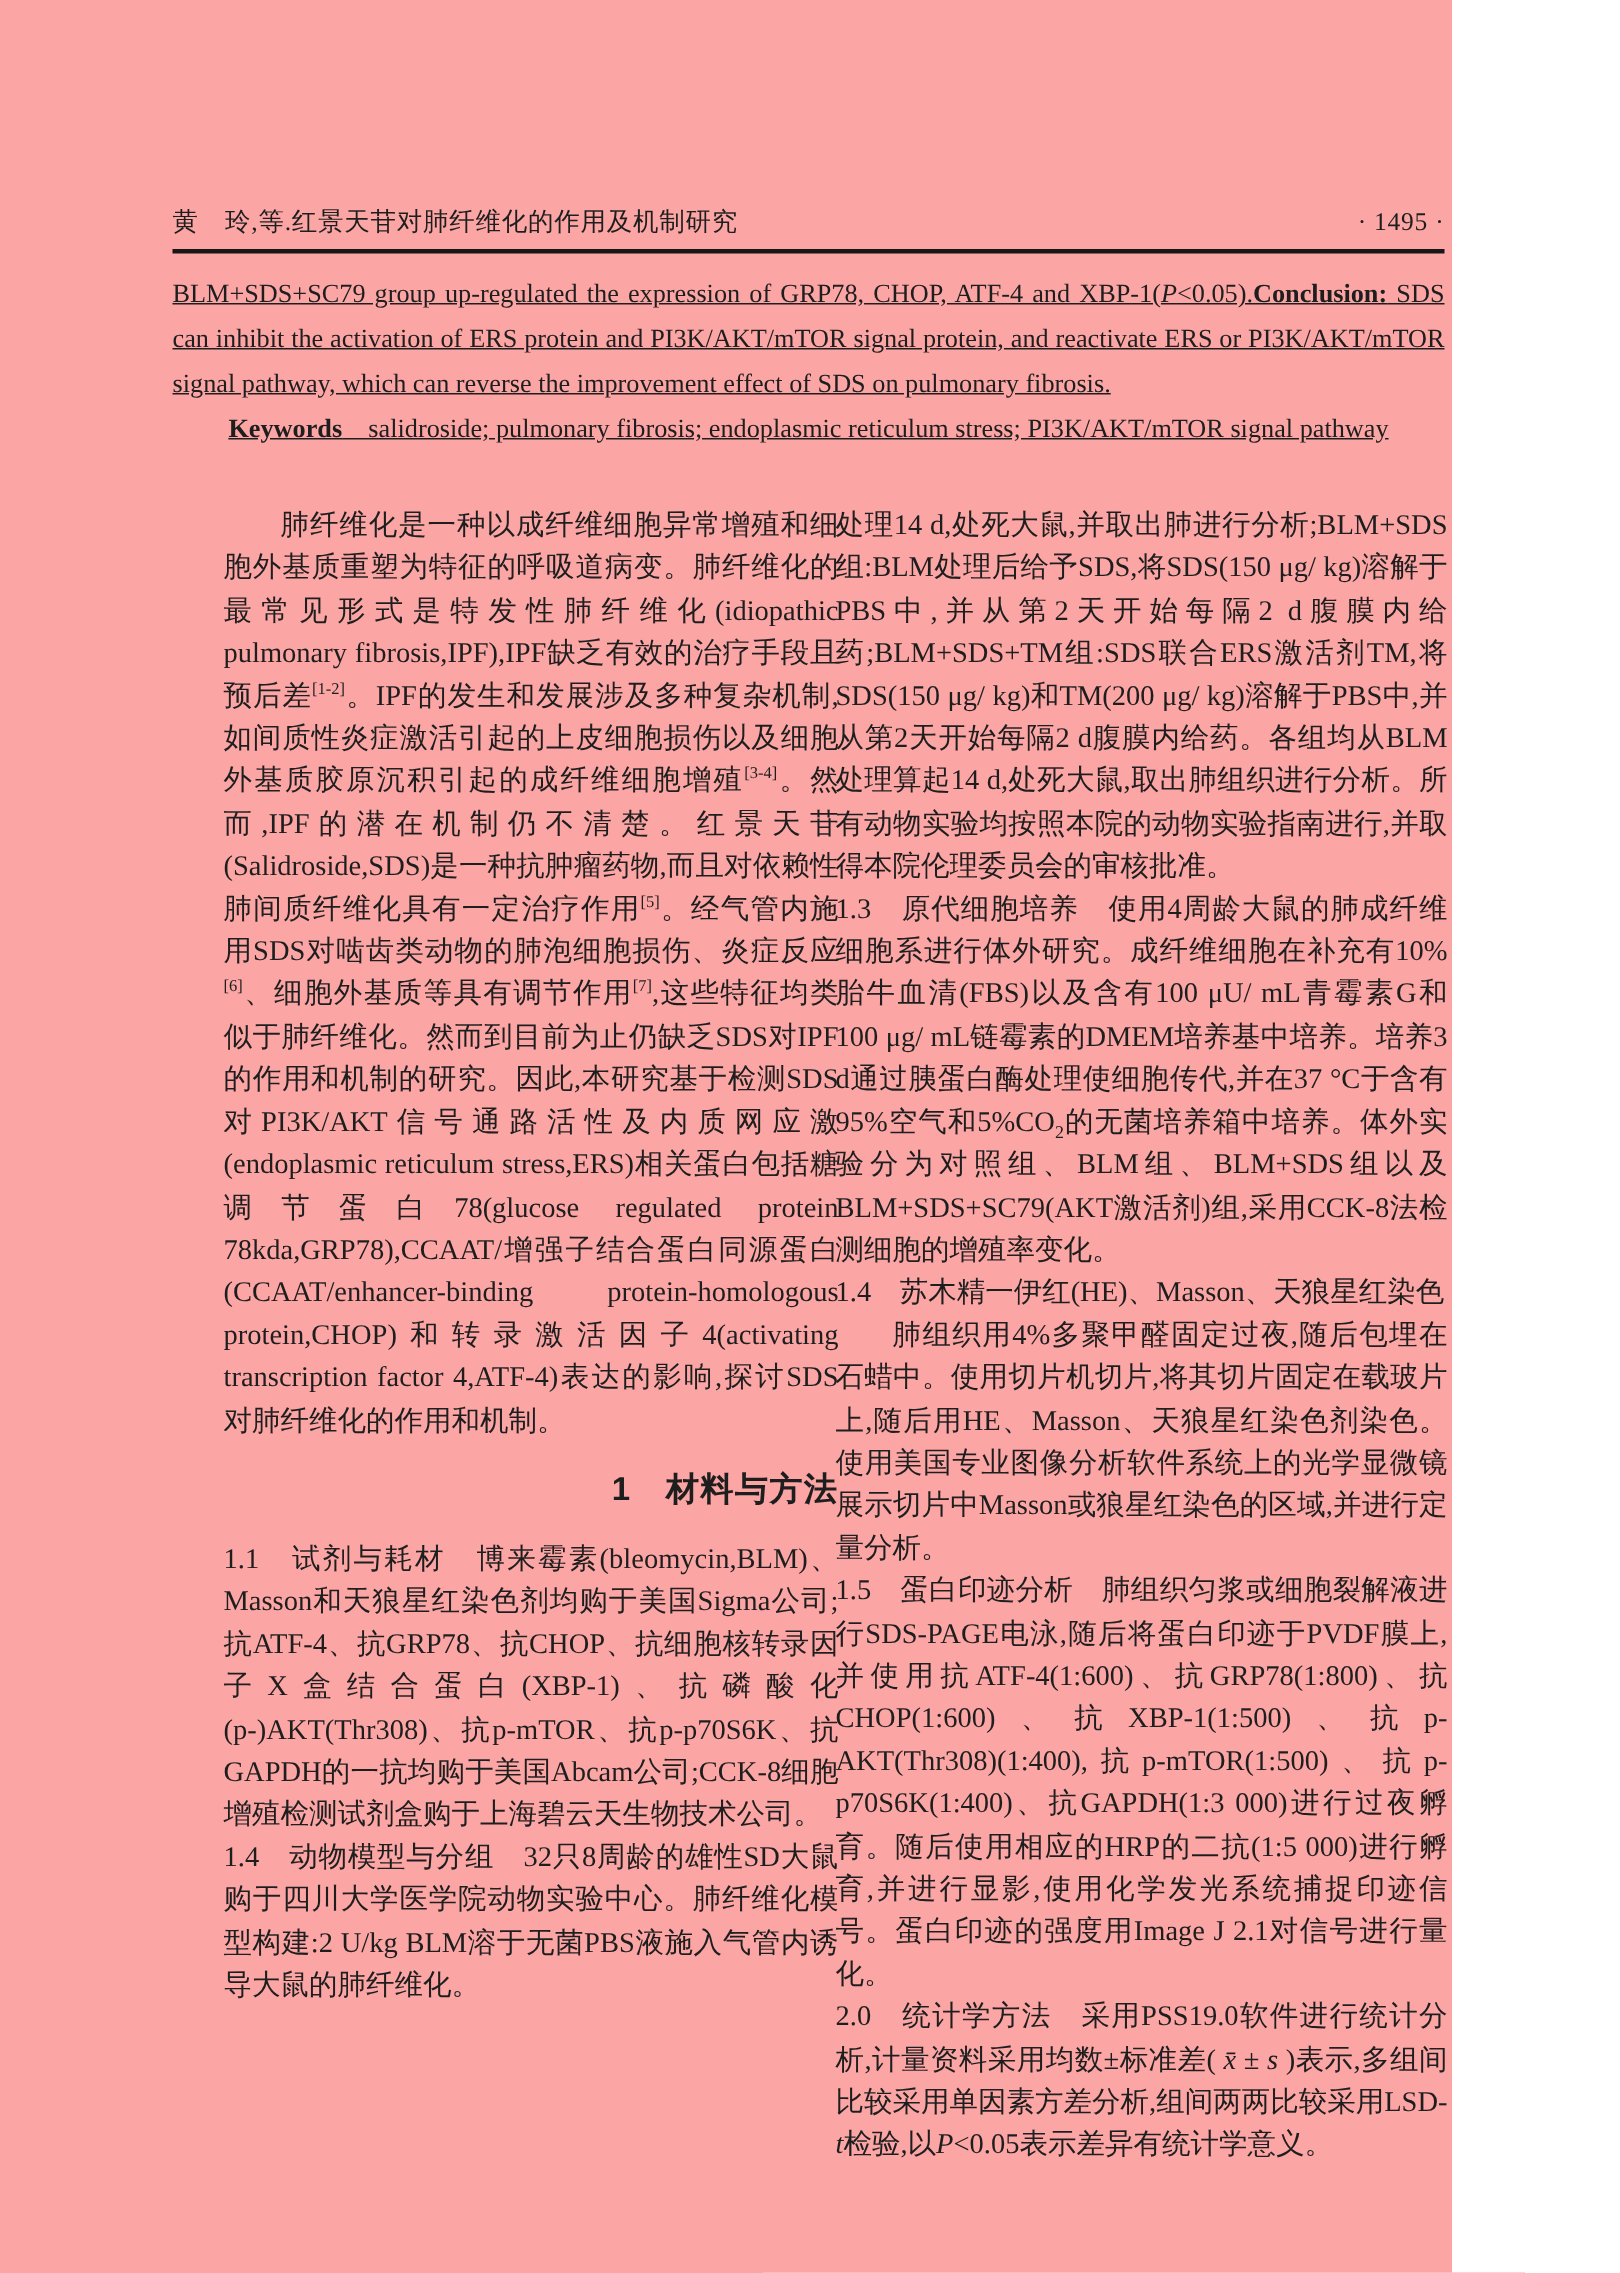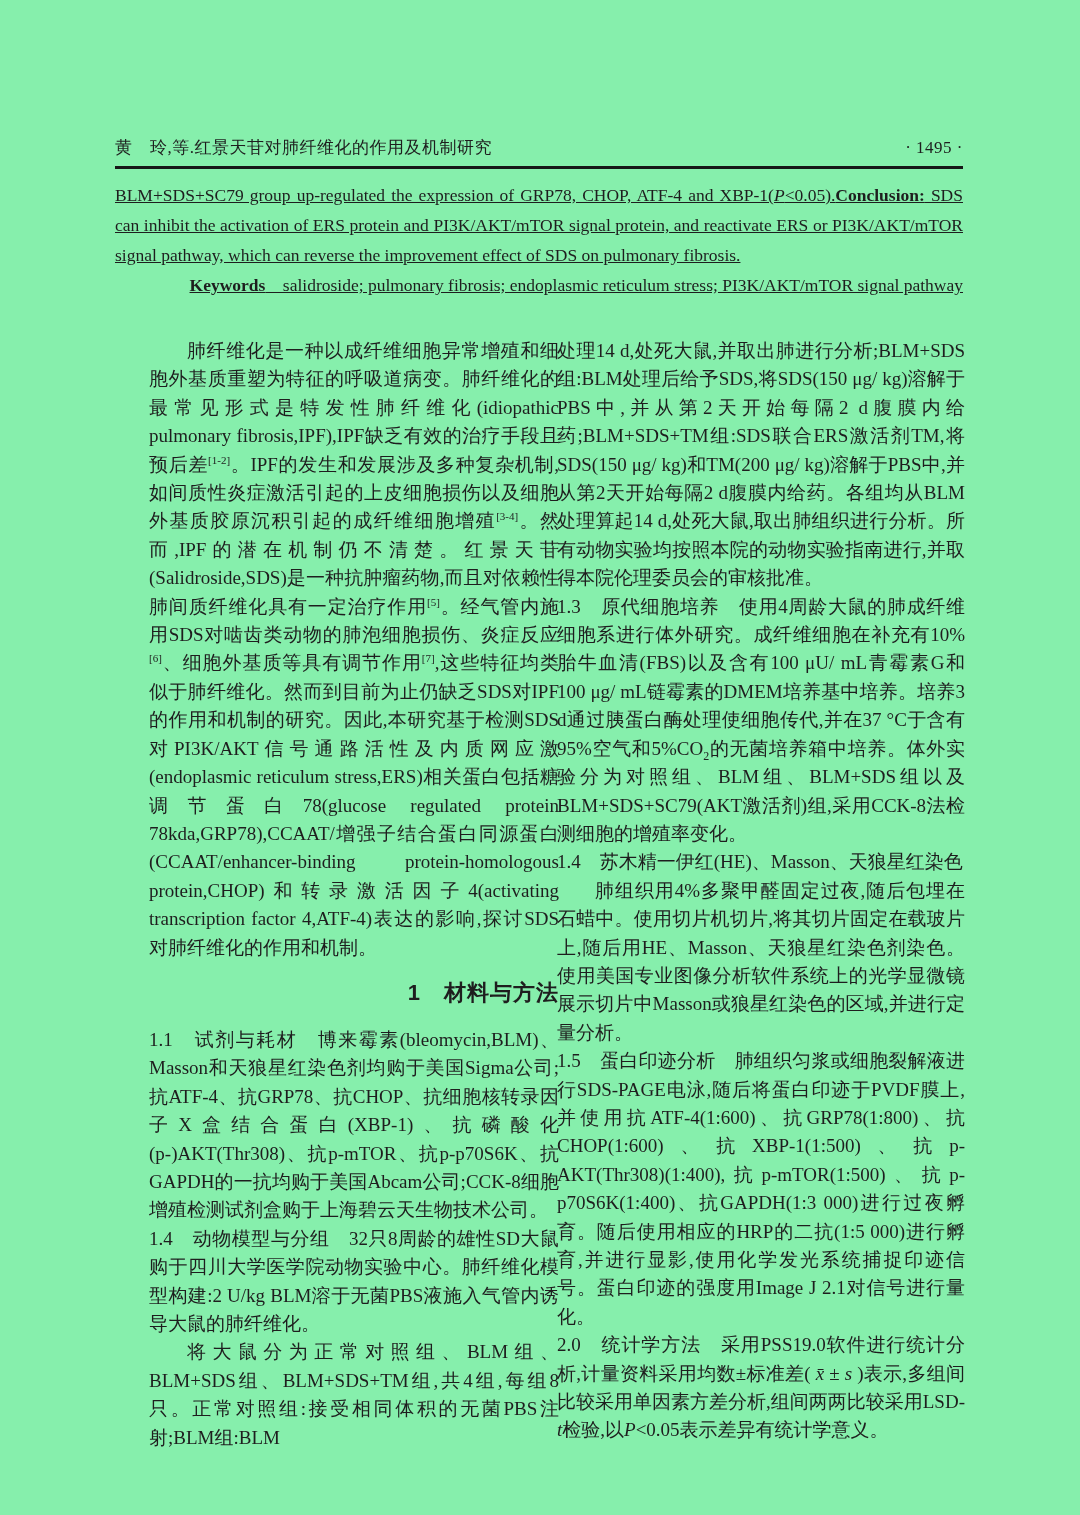--- a/index.html
+++ b/index.html
@@ -1,35 +1,35 @@
 <!DOCTYPE html>
 <html><head>
 <meta charset="utf-8">
 <style>
   html,body { margin:0; padding:0; }
   .page {
-    position:relative; width:1080px; height:1515px;
-    background:#86efac; color:#1e1e1e; overflow:hidden;
+    position:relative; width:968px; height:1515px;
+    background:#fca5a5; color:#1e1e1e; overflow:hidden;
     font-family:"Liberation Serif","DejaVu Serif",serif;
   }
   .header {
     position:absolute; left:115px; top:136px; width:848px;
     display:flex; justify-content:space-between; align-items:baseline;
     font-size:17px; letter-spacing:0.5px;
   }
   .rule {
     position:absolute; left:115px; top:166px; width:848px; height:3px;
     background:#171717;
   }
   .abstract {
     position:absolute; left:115px; top:180px; width:848px;
     font-size:17.5px; line-height:30px;text-decoration:underline;
   }
   .abstract .para { text-align:justify; }
-  .abstract .kwline { text-align:right; }
+  .abstract .kwline { text-align:center; }
   .col {
     position:absolute; top:337px; width:410px;
     font-size:19px; line-height:28.4px; text-align:justify;
   }
   #col-left  { left:115px;margin-left:34px; }
   #col-right { left:557px; width:408px; }
   .para { text-align:justify; }
   .indent { text-indent:2em; }
   .heading {
     font-family:"Liberation Sans","DejaVu Sans",sans-serif;
@@ -55,21 +55,20 @@
   <div class="abstract">
     <div class="para"><span>BLM+SDS+SC79 group up-regulated the expression of GRP78, CHOP, ATF-4 and XBP-1(</span><span class="i">P</span><span>&lt;0.05).</span><span class="b">Conclusion:</span><span> SDS can inhibit the activation of ERS protein and PI3K/AKT/mTOR signal protein, and reactivate ERS or PI3K/AKT/mTOR signal pathway, which can reverse the improvement effect of SDS on pulmonary fibrosis.</span></div>
     <div class="kwline"><span class="b">Keywords</span><span>　salidroside; pulmonary fibrosis; endoplasmic reticulum stress; PI3K/AKT/mTOR signal pathway</span></div>
   </div>
 
   <div class="col" id="col-left">
       <div class="para indent"><span>肺纤维化是一种以成纤维细胞异常增殖和细胞外基质重塑为特征的呼吸道病变。肺纤维化的最常见形式是特发性肺纤维化(idiopathic pulmonary fibrosis,IPF),IPF缺乏有效的治疗手段且预后差</span><sup>[1-2]</sup><span>。IPF的发生和发展涉及多种复杂机制,如间质性炎症激活引起的上皮细胞损伤以及细胞外基质胶原沉积引起的成纤维细胞增殖</span><sup>[3-4]</sup><span>。然而,IPF的潜在机制仍不清楚。红景天苷(Salidroside,SDS)是一种抗肿瘤药物,而且对依赖性肺间质纤维化具有一定治疗作用</span><sup>[5]</sup><span>。经气管内施用SDS对啮齿类动物的肺泡细胞损伤、炎症反应</span><sup>[6]</sup><span>、细胞外基质等具有调节作用</span><sup>[7]</sup><span>,这些特征均类似于肺纤维化。然而到目前为止仍缺乏SDS对IPF的作用和机制的研究。因此,本研究基于检测SDS对PI3K/AKT信号通路活性及内质网应激(endoplasmic reticulum stress,ERS)相关蛋白包括糖调节蛋白78(glucose regulated protein 78kda,GRP78),CCAAT/增强子结合蛋白同源蛋白(CCAAT/enhancer-binding protein-homologous protein,CHOP)和转录激活因子4(activating transcription factor 4,ATF-4)表达的影响,探讨SDS对肺纤维化的作用和机制。</span></div>
       <div class="heading"><span>1　材料与方法</span></div>
       <div class="para"><span>1.1　试剂与耗材　博来霉素(bleomycin,BLM)、Masson和天狼星红染色剂均购于美国Sigma公司;抗ATF-4、抗GRP78、抗CHOP、抗细胞核转录因子X盒结合蛋白(XBP-1)、抗磷酸化(p-)AKT(Thr308)、抗p-mTOR、抗p-p70S6K、抗GAPDH的一抗均购于美国Abcam公司;CCK-8细胞增殖检测试剂盒购于上海碧云天生物技术公司。</span></div>
       <div class="para"><span>1.4　动物模型与分组　32只8周龄的雄性SD大鼠购于四川大学医学院动物实验中心。肺纤维化模型构建:2 U/kg BLM溶于无菌PBS液施入气管内诱导大鼠的肺纤维化。</span></div>
-      <div class="para indent"><span>将大鼠分为正常对照组、BLM组、BLM+SDS组、BLM+SDS+TM组,共4组,每组8只。正常对照组:接受相同体积的无菌PBS注射;BLM组:BLM</span></div>
     </div>
   <div class="col" id="col-right">
       <div class="para"><span>处理14 d,处死大鼠,并取出肺进行分析;BLM+SDS组:BLM处理后给予SDS,将SDS(150 μg/ kg)溶解于PBS中,并从第2天开始每隔2 d腹膜内给药;BLM+SDS+TM组:SDS联合ERS激活剂TM,将SDS(150 μg/ kg)和TM(200 μg/ kg)溶解于PBS中,并从第2天开始每隔2 d腹膜内给药。各组均从BLM处理算起14 d,处死大鼠,取出肺组织进行分析。所有动物实验均按照本院的动物实验指南进行,并取得本院伦理委员会的审核批准。</span></div>
       <div class="para"><span>1.3　原代细胞培养　使用4周龄大鼠的肺成纤维细胞系进行体外研究。成纤维细胞在补充有10%胎牛血清(FBS)以及含有100 μU/ mL青霉素G和100 μg/ mL链霉素的DMEM培养基中培养。培养3 d通过胰蛋白酶处理使细胞传代,并在37 °C于含有95%空气和5%CO</span><sub>2</sub><span>的无菌培养箱中培养。体外实验分为对照组、BLM组、BLM+SDS组以及BLM+SDS+SC79(AKT激活剂)组,采用CCK-8法检测细胞的增殖率变化。</span></div>
       <div class="para"><span>1.4　苏木精一伊红(HE)、Masson、天狼星红染色</span></div>
       <div class="para indent"><span>肺组织用4%多聚甲醛固定过夜,随后包埋在石蜡中。使用切片机切片,将其切片固定在载玻片上,随后用HE、Masson、天狼星红染色剂染色。使用美国专业图像分析软件系统上的光学显微镜展示切片中Masson或狼星红染色的区域,并进行定量分析。</span></div>
       <div class="para"><span>1.5　蛋白印迹分析　肺组织匀浆或细胞裂解液进行SDS-PAGE电泳,随后将蛋白印迹于PVDF膜上,并使用抗ATF-4(1:600)、抗GRP78(1:800)、抗CHOP(1:600)、抗XBP-1(1:500)、抗p-AKT(Thr308)(1:400),抗p-mTOR(1:500)、抗p-p70S6K(1:400)、抗GAPDH(1:3 000)进行过夜孵育。随后使用相应的HRP的二抗(1:5 000)进行孵育,并进行显影,使用化学发光系统捕捉印迹信号。蛋白印迹的强度用Image J 2.1对信号进行量化。</span></div>
       <div class="para"><span>2.0　统计学方法　采用PSS19.0软件进行统计分析,计量资料采用均数±标准差( </span><span class="i">x̄</span><span> ± </span><span class="i">s</span><span> )表示,多组间比较采用单因素方差分析,组间两两比较采用LSD-</span><span class="i">t</span><span>检验,以</span><span class="i">P</span><span>&lt;0.05表示差异有统计学意义。</span></div>
     </div>
 </div>

